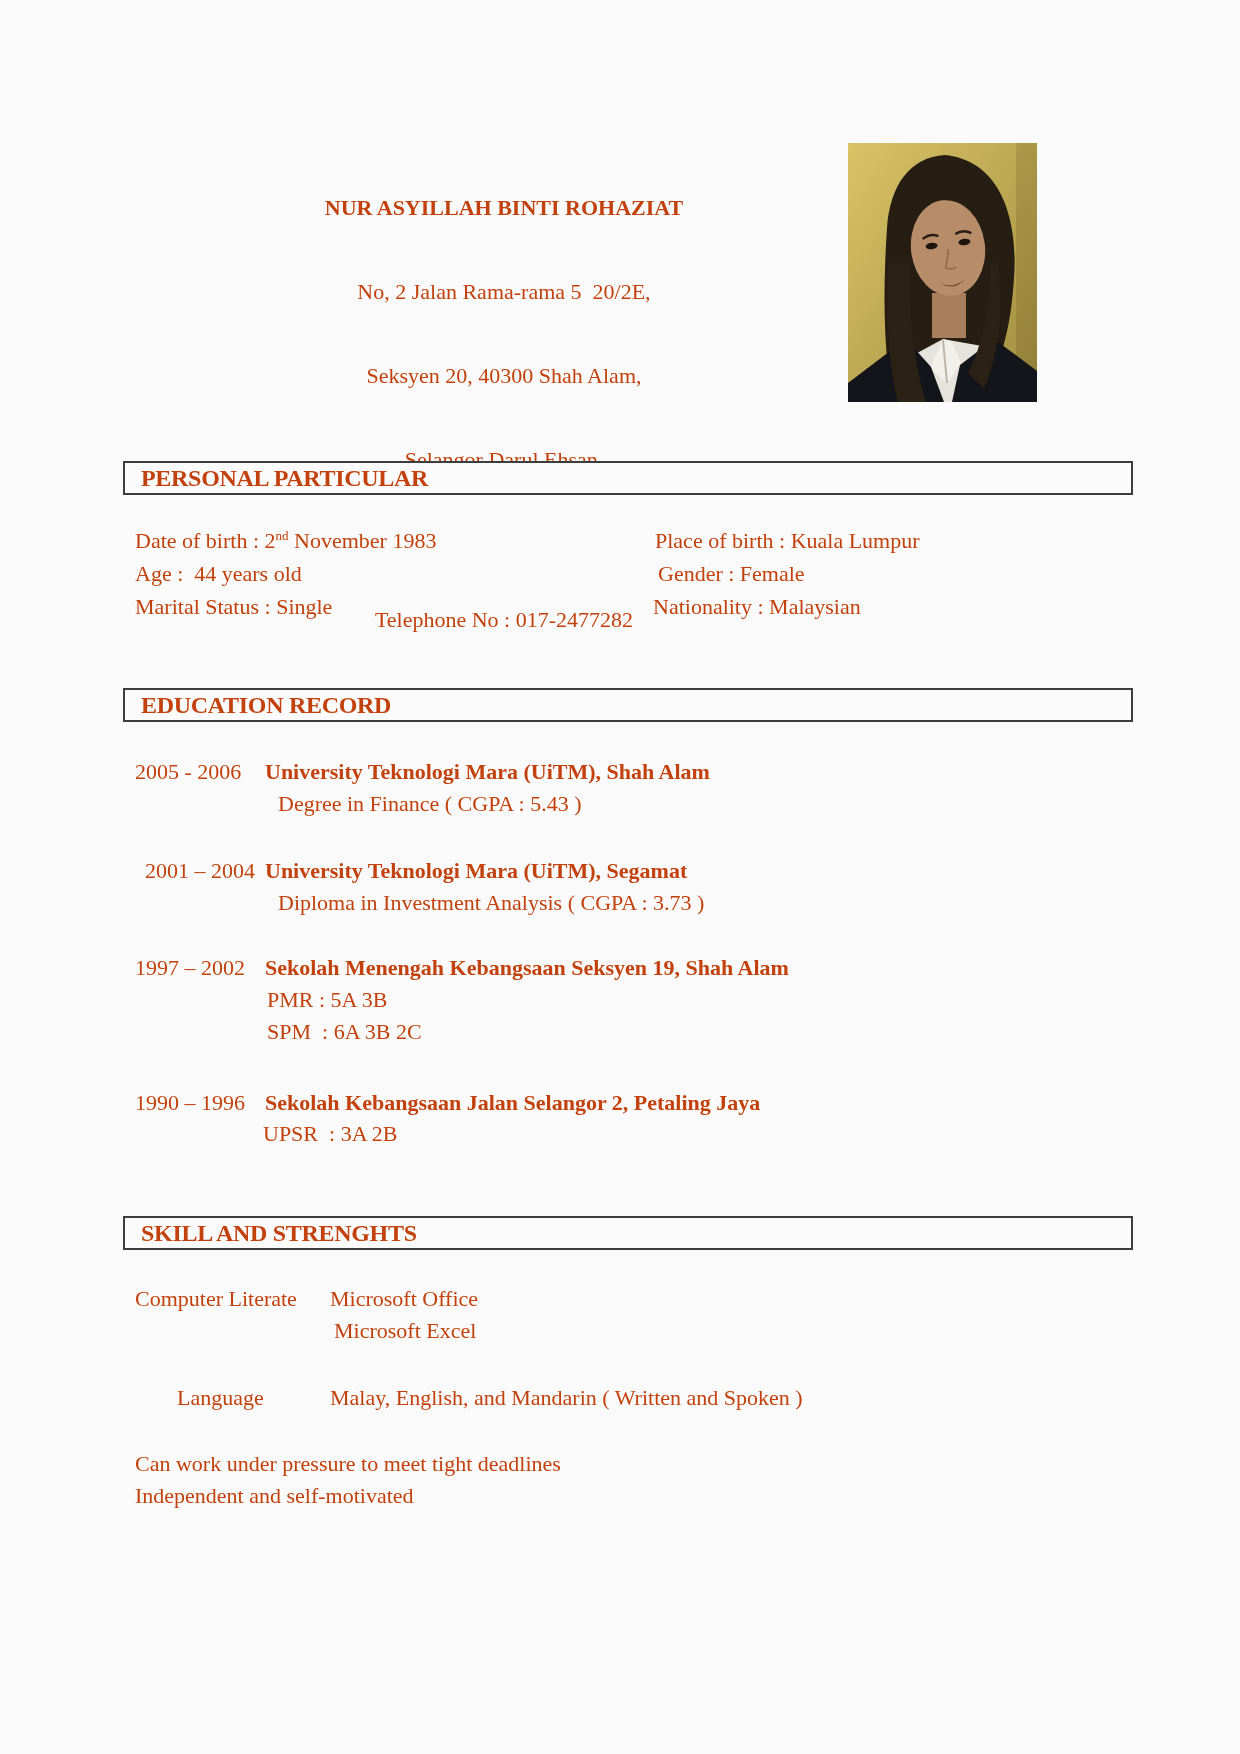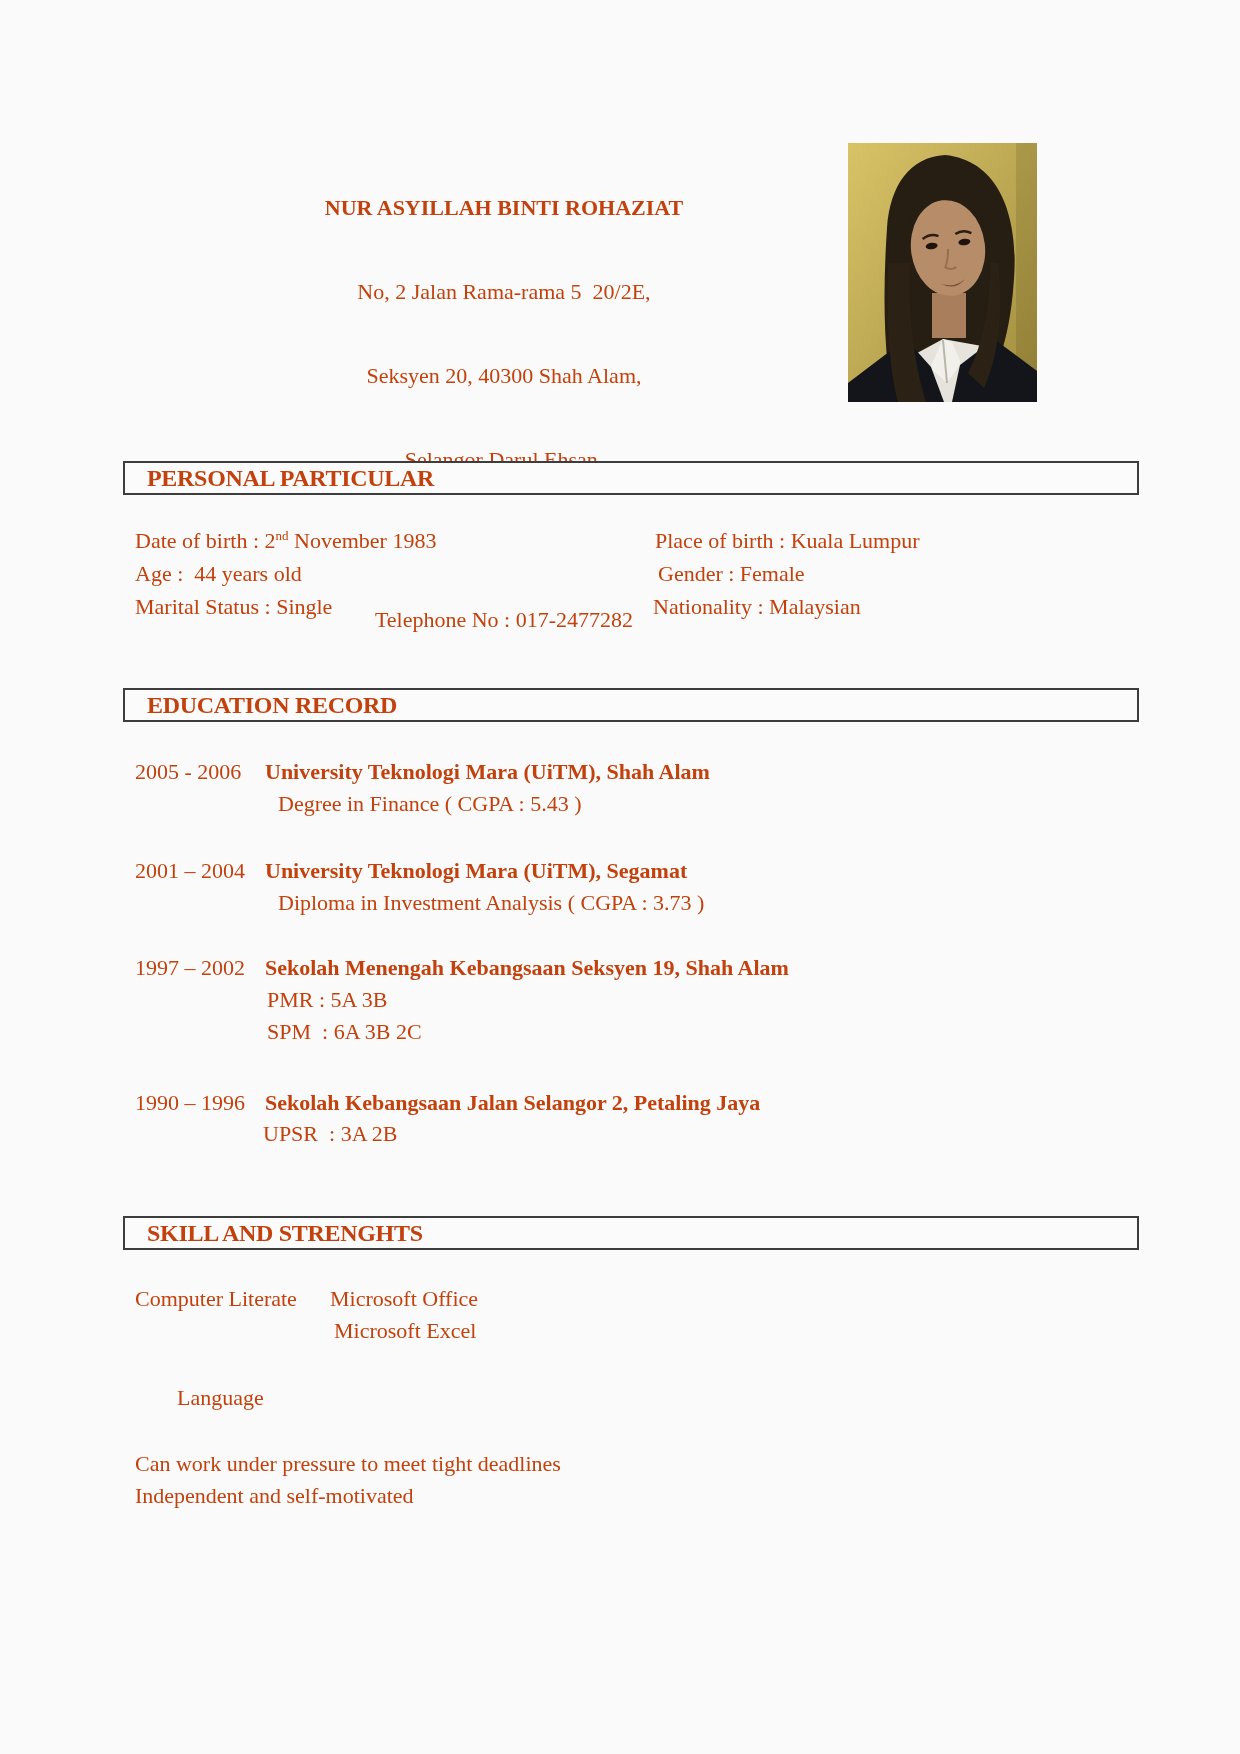--- a/index.html
+++ b/index.html
@@ -18,21 +18,21 @@
     text-align:center;font-size:22px;line-height:28px;white-space:pre;
   }
   .header-text .name{font-weight:bold;}
   .header-gap{height:20px;}
   
   .photo{position:absolute;left:848px;top:143px;width:189px;height:259px;overflow:hidden;}
   
   .section-box{
     position:absolute;left:123px;width:990px;height:30px;
     border:2px solid #3d3d3d;background:#fbfbfb;
-    display:flex;align-items:center;padding-left:22px;
+    display:flex;align-items:center;padding-left:16px;
   }
   .section-title{font-size:24px;font-weight:bold;letter-spacing:-0.3px;white-space:pre;}
   
   .years{display:inline-block;width:130px;}
   .school{font-weight:bold;}
   sup{font-size:13px;line-height:0;margin-top:8px;}
 </style>
 </head>
 <body>
 
@@ -91,36 +91,37 @@
   <div class="abs" style="left:135px;top:594px;">Marital Status : Single</div>
   <div class="abs" style="left:653px;top:594px;">Nationality : Malaysian</div>
 
   <div class="section-box" style="top:688px;">
     <span class="section-title">EDUCATION RECORD</span>
   </div>
 
   <div class="abs" style="left:135px;top:759px;"><span class="years">2005 - 2006</span><span class="school">University Teknologi Mara (UiTM), Shah Alam</span></div>
   <div class="abs" style="left:278px;top:791px;">Degree in Finance ( CGPA : 5.43 )</div>
 
-  <div class="abs" style="left:135px;top:858px;"><span class="years">2001 – 2004</span><span class="school">University Teknologi Mara (UiTM), Segamat</span></div>
+  <div class="abs" style="left:135px;top:858px;text-align:center;"><span class="years">2001 – 2004</span><span class="school">University Teknologi Mara (UiTM), Segamat</span></div>
   <div class="abs" style="left:278px;top:890px;">Diploma in Investment Analysis ( CGPA : 3.73 )</div>
 
   <div class="abs" style="left:135px;top:955px;"><span class="years">1997 – 2002</span><span class="school">Sekolah Menengah Kebangsaan Seksyen 19, Shah Alam</span></div>
   <div class="abs" style="left:267px;top:987px;">PMR : 5A 3B</div>
   <div class="abs" style="left:267px;top:1019px;">SPM  : 6A 3B 2C</div>
 
   <div class="abs" style="left:135px;top:1090px;"><span class="years">1990 – 1996</span><span class="school">Sekolah Kebangsaan Jalan Selangor 2, Petaling Jaya</span></div>
   <div class="abs" style="left:263px;top:1121px;">UPSR  : 3A 2B</div>
 
   <div class="section-box" style="top:1216px;">
     <span class="section-title">SKILL AND STRENGHTS</span>
   </div>
 
   <div class="abs" style="left:135px;top:1286px;">Computer Literate</div>
   <div class="abs" style="left:330px;top:1286px;">Microsoft Office</div>
   <div class="abs" style="left:334px;top:1318px;text-align:right;">Microsoft Excel</div>
 
   <div class="abs" style="left:135px;top:1385px;margin-left:42px;">Language</div>
+  <div class="abs" style="left:330px;top:1385px;">Malay, English, and Mandarin ( Written and Spoken )</div>
 
   <div class="abs" style="left:135px;top:1451px;">Can work under pressure to meet tight deadlines</div>
   <div class="abs" style="left:135px;top:1483px;">Independent and self-motivated</div>
 
 </div>
 
 </body></html>

